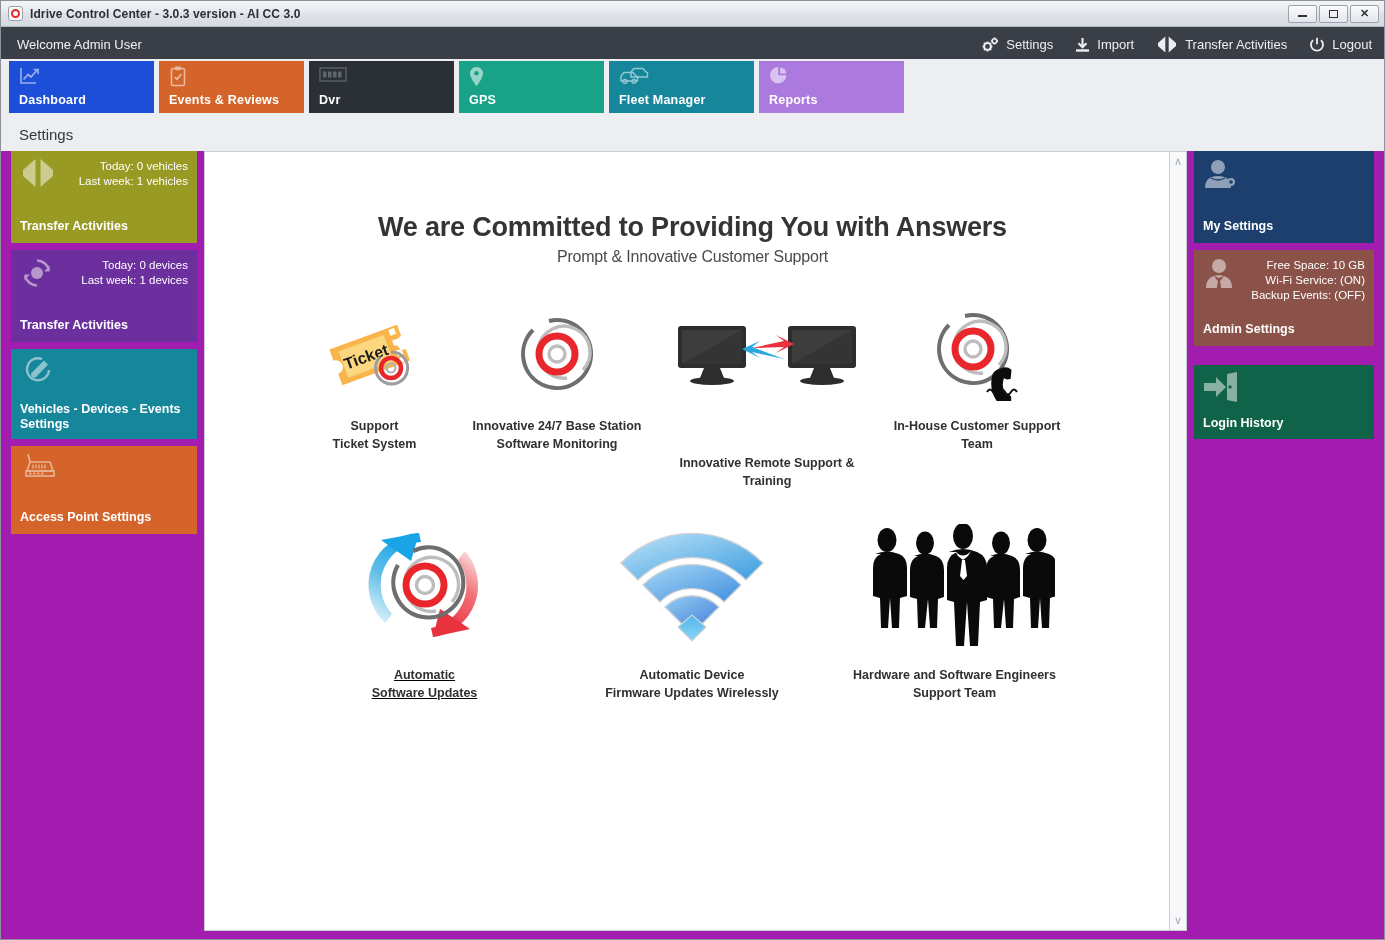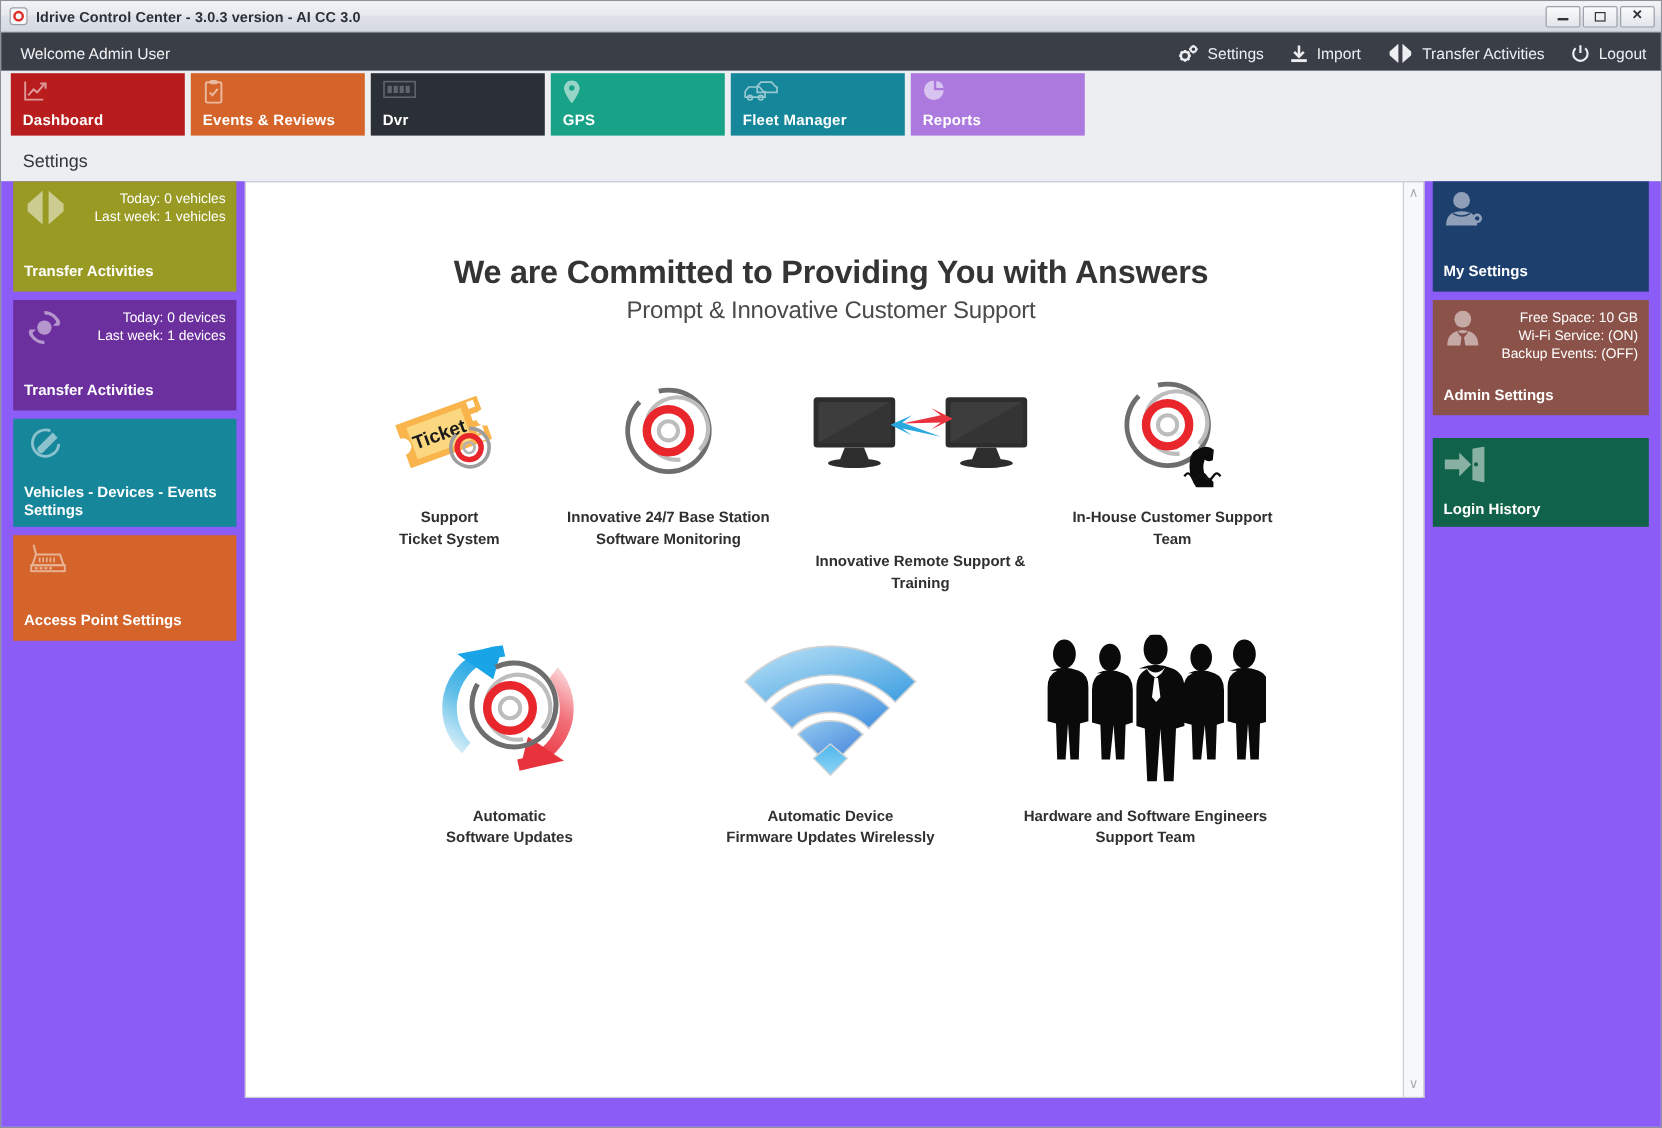--- a/index.html
+++ b/index.html
@@ -100,23 +100,23 @@
     display: flex; align-items: center;
     padding-left: 18px;
     font-size: 15px; color: #33373e;
     background: #eceef1;
   }
 
   
   #body-area {
     flex: 1 1 auto;
     display: flex;
-    padding: 0 10px 24px 10px;
+    padding: 0 10px 8px 10px;
     gap: 0;
-    background: #8b5cf6;
+    background: #a21caf;
     overflow: hidden;
   }
   #left-col  { width: 186px; flex: 0 0 186px; display: flex; flex-direction: column; gap: 7px; }
   #center-col{ flex: 1 1 auto; display: flex; margin: 0 7px; }
   #right-col { width: 180px; flex: 0 0 180px; display: flex; flex-direction: column; gap: 7px; }
 
   
   .tile {
     position: relative;
     color: #fff;
@@ -163,21 +163,21 @@
   }
   #scrollbar .chev { color: #a9adb4; font-size: 11px; line-height: 1; cursor: pointer; }
 
   
   #hero { padding-top: 60px; text-align: center; margin-left: 11px; }
   #hero .hero-line1 {
     font-size: 27px; font-weight: bold; color: #343434;
     letter-spacing: -0.2px;
   }
   #hero .hero-line2 {
-    font-size: 20px; color: #4a4a4a; margin-top: 5px;
+    font-size: 16px; color: #4a4a4a; margin-top: 5px;
     letter-spacing: -0.2px;
   }
 
   
   .feature-row { display: flex; justify-content: center; }
   #row1 { margin-top: 38px; }
   #row2 { margin-top: 28px; }
   .feature {
     text-align: center;
     display: flex; flex-direction: column; align-items: center;
@@ -187,21 +187,21 @@
   }
   #row2 .f-art { height: 135px; }
   .feature .f-cap {
     margin-top: 13px;
     font-size: 12.5px; font-weight: bold; color: #303030; line-height: 18px;
   }
   #row1 .feature:nth-child(1) { width: 160px; }
   #row1 .feature:nth-child(2) { width: 205px; }
   #row1 .feature:nth-child(3) { width: 215px; gap: 37px; }
   #row1 .feature:nth-child(4) { width: 205px; }
-  #row2 .feature:nth-child(1) { width: 255px; }
+  #row2 .feature:nth-child(1) { width: 255px; text-decoration: underline; }
   #row2 .feature:nth-child(2) { width: 280px; }
   #row2 .feature:nth-child(3) { width: 245px; }
 </style>
 </head>
 <body>
 
 <div id="app-window">
 
   <div id="titlebar">
     <span class="tb-icon">
@@ -279,21 +279,21 @@
           </svg>
         </span>
         <span>Logout</span>
       </div>
 
     </div>
   </div>
 
   <div id="navtabs">
 
-    <div class="nav-tab" style="background:#b91c1c">
+    <div class="nav-tab" style="background:#1d4ed8">
       <span class="nt-icon">
         <svg width="22" height="20" viewBox="0 0 22 20">
           <path d="M2 2 L2 17 L17 17" fill="none" stroke="#fff" stroke-width="1.6"></path>
           <path d="M4.5 13.5 L9 8.5 L12 11 L18.5 3.5" fill="none" stroke="#fff" stroke-width="1.7"></path>
           <path d="M14.5 3.5 L19 3.5 L19 8" fill="none" stroke="#fff" stroke-width="1.7"></path>
         </svg>
       </span>
       <span class="nt-label">Dashboard</span>
     </div>
 

